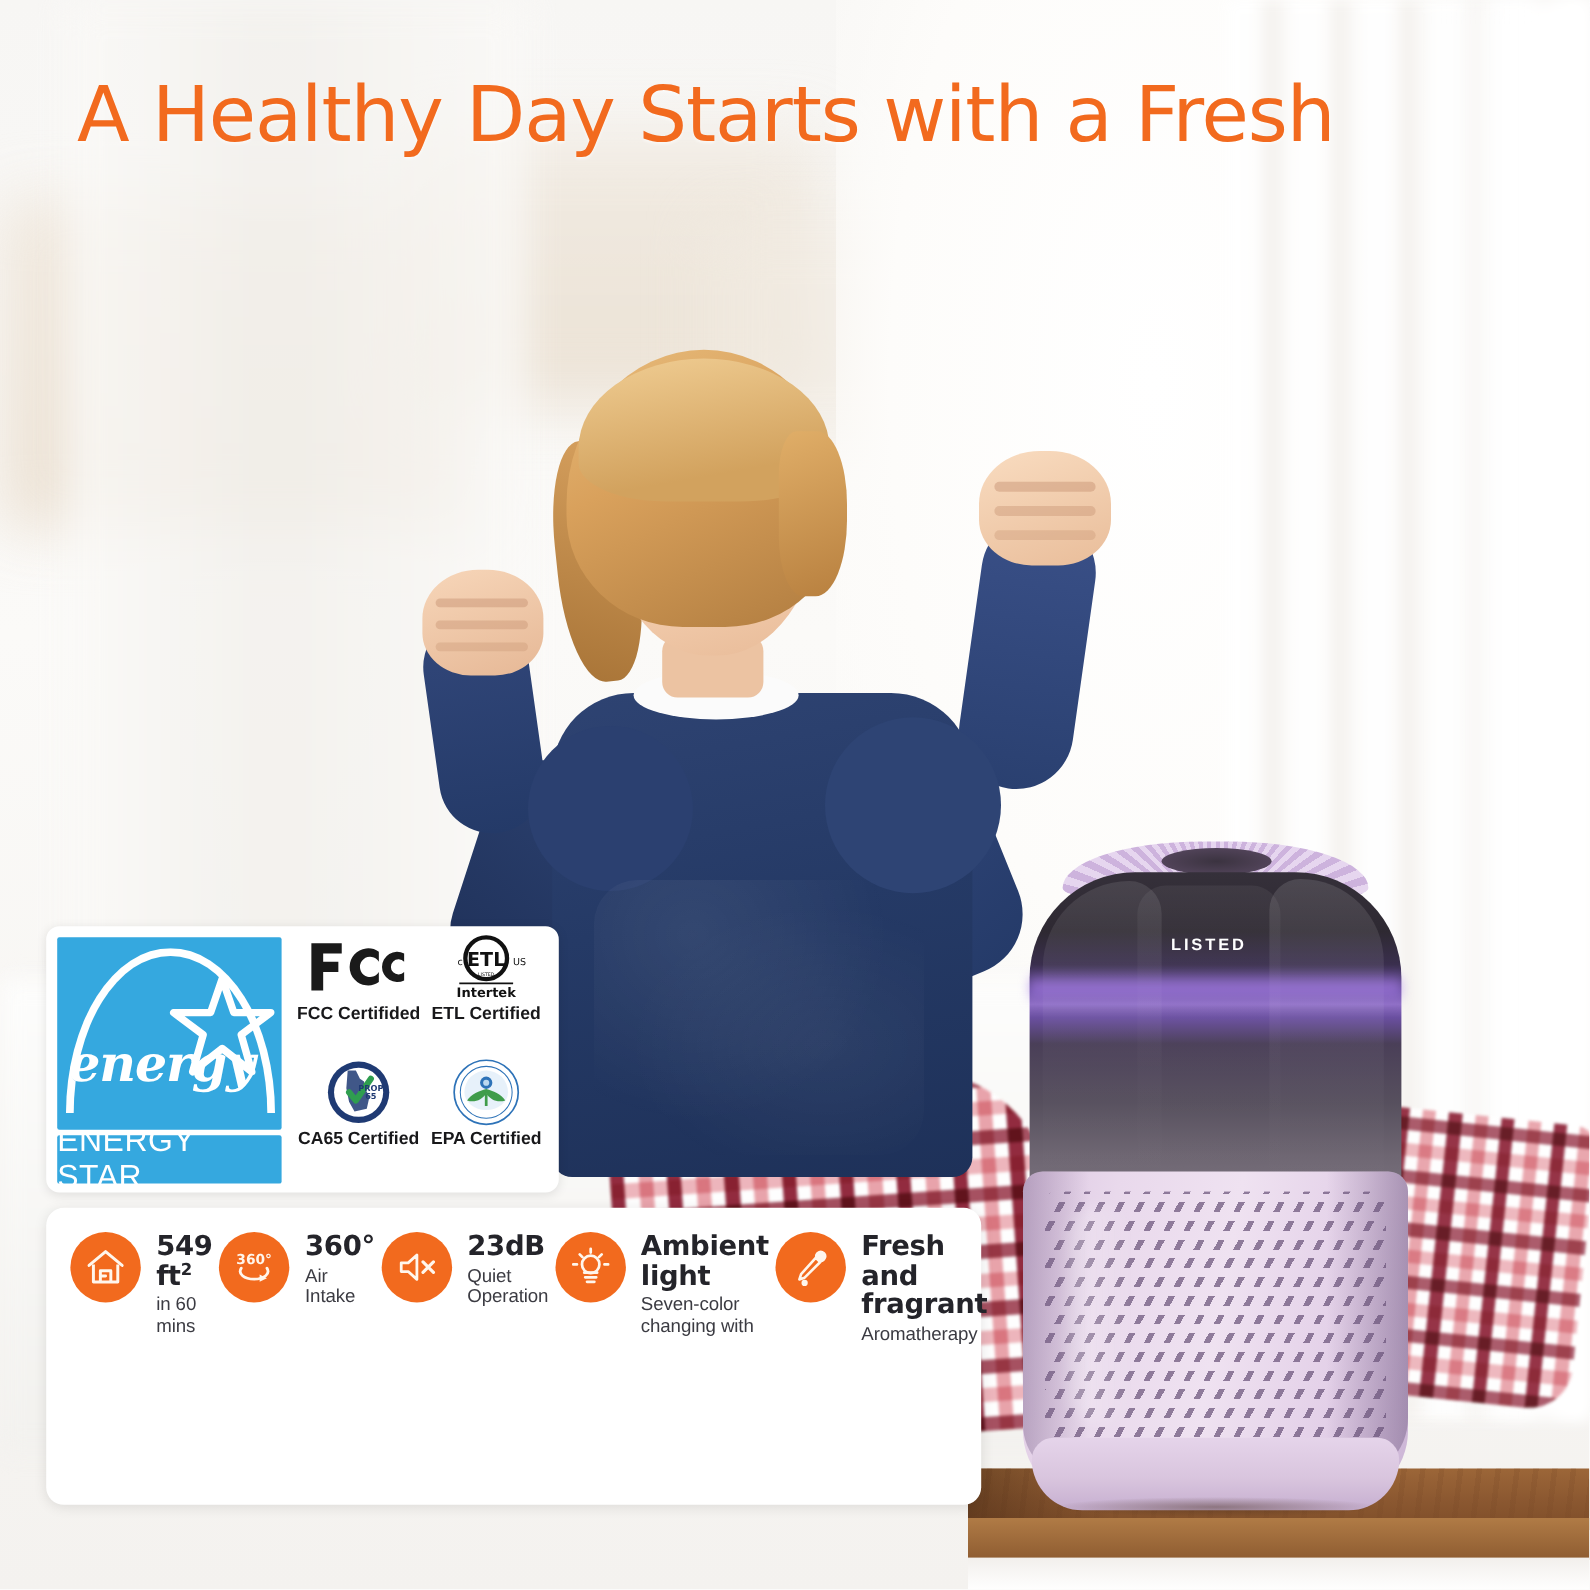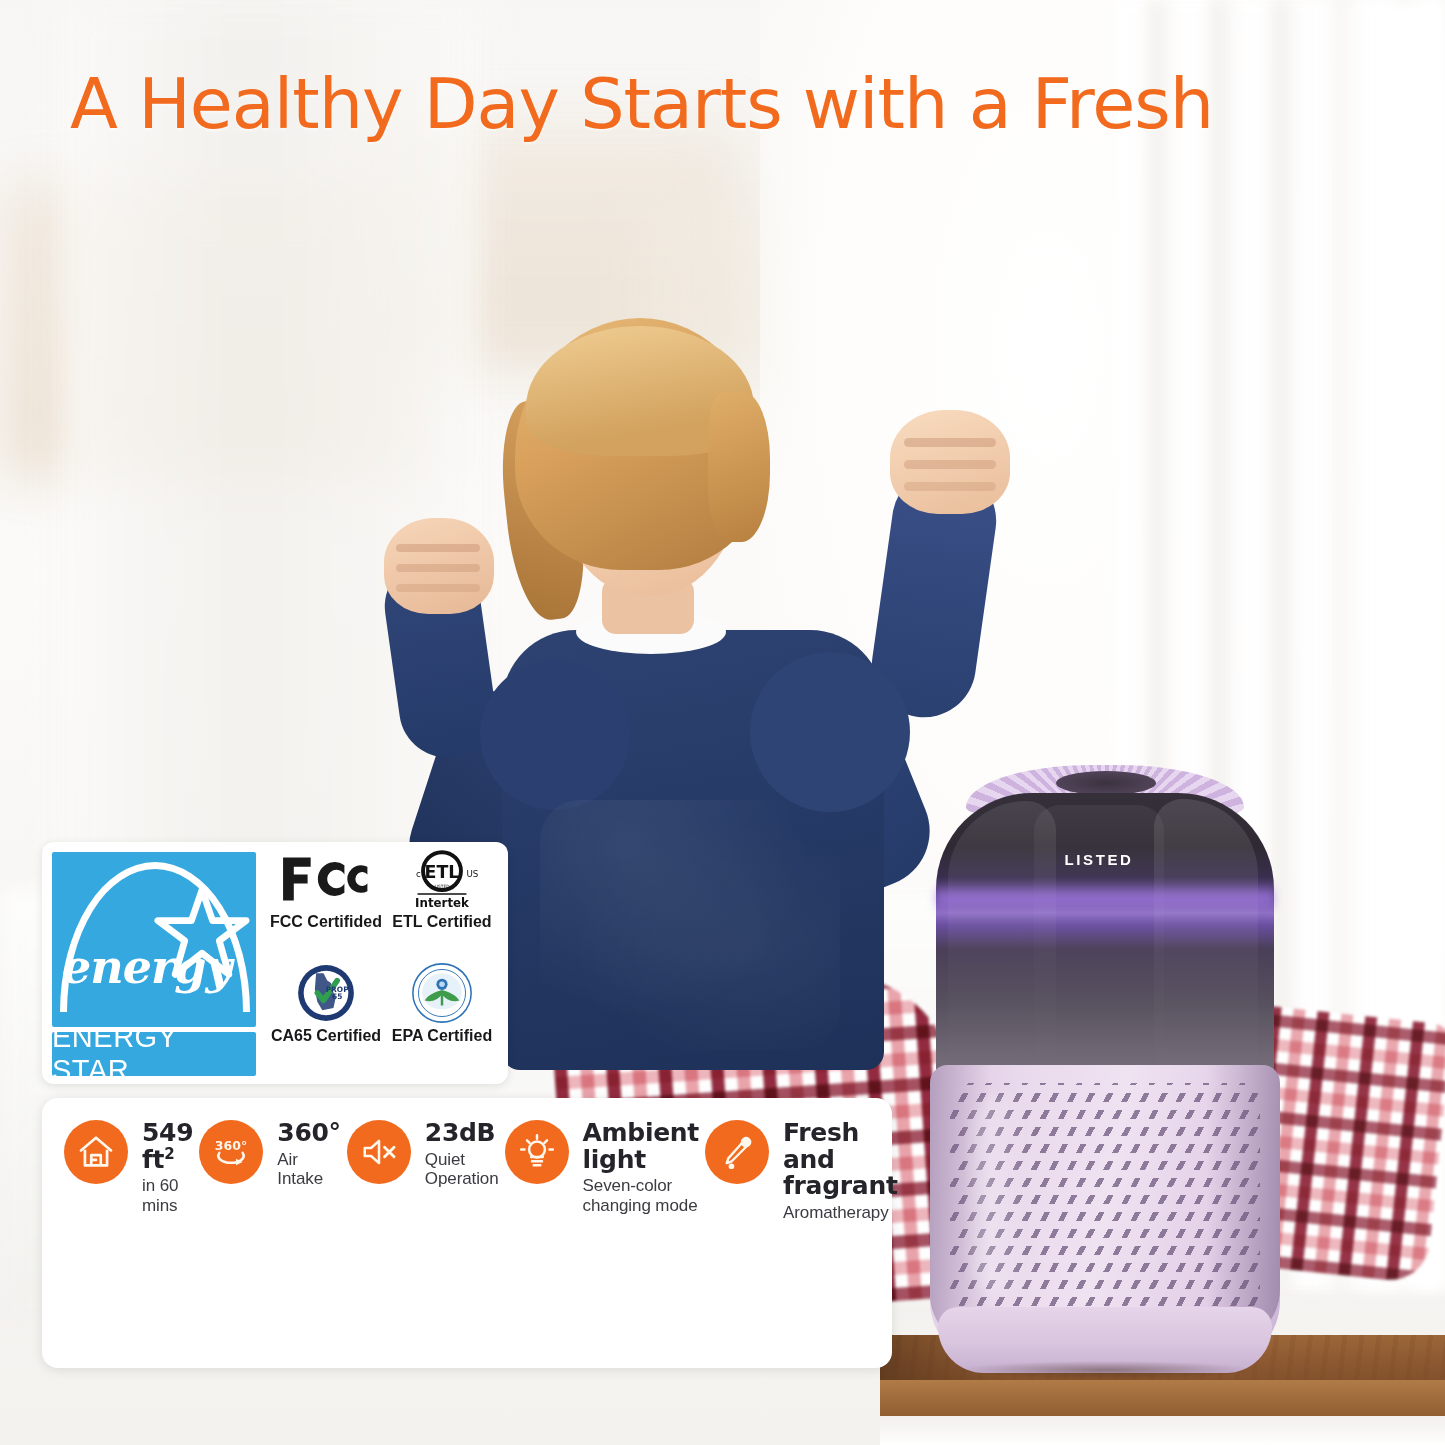--- a/index.html
+++ b/index.html
@@ -650,21 +650,21 @@
         <circle cx="24" cy="21" r="9.5" fill="none" stroke="#fff6ec" stroke-width="3"></circle>
         <path d="M17 30 H31" stroke="#fff6ec" stroke-width="3" stroke-linecap="round"></path>
         <path d="M18 35 H30 M20 40 H28" stroke="#fff6ec" stroke-width="3" stroke-linecap="round"></path>
         <path d="M24 4 V8 M9 21 H5 M39 21 H43 M12 10 L15 13 M36 10 L33 13" stroke="#fff6ec" stroke-width="3" stroke-linecap="round"></path>
       </svg>
     </div>
     <div class="feat-txt">
       <div class="feat-title">Ambient
 light</div>
       <div class="feat-sub">Seven-color
-changing mode</div>
+changing with</div>
     </div>
   </div>
 
   <div class="feat">
     <div class="feat-ico">
       <svg width="38" height="38" viewBox="0 0 48 48">
         <rect x="29" y="5" width="13" height="13" rx="6" fill="#fff6ec" transform="rotate(45 35.5 11.5)"></rect>
         <path d="M30 13 L35 18 L17 36 L11 38 L13 32 Z" fill="none" stroke="#fff6ec" stroke-width="3" stroke-linejoin="round"></path>
         <circle cx="17" cy="42" r="3.6" fill="#fff6ec"></circle>
       </svg>

